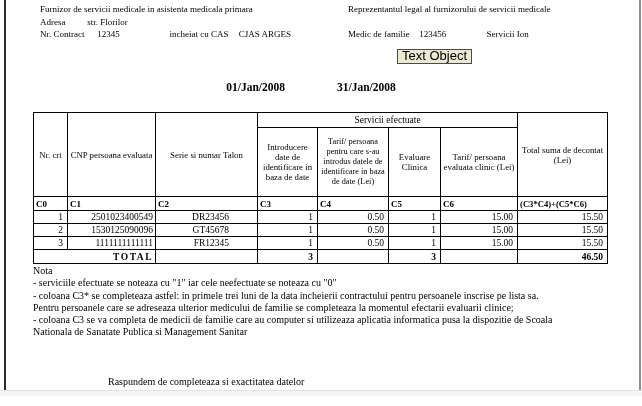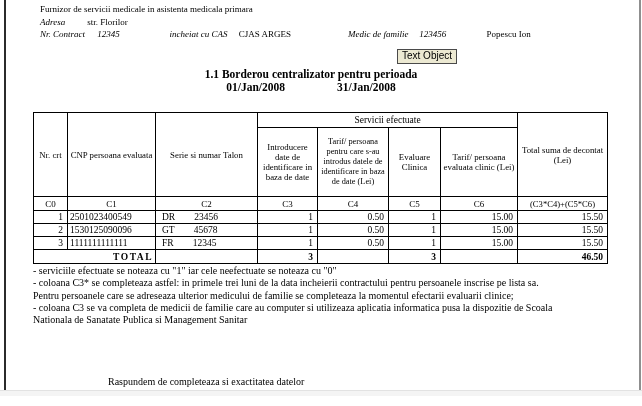--- a/index.html
+++ b/index.html
@@ -2,50 +2,50 @@
 <html><head>
 <meta charset="utf-8">
 <style>
   html,body{margin:0;padding:0;background:#fff;}
   .canvas{
     position:relative;width:642px;height:396px;background:#ffffff;
     overflow:hidden;font-family:"Liberation Serif",serif;color:#000;
   }
   .abs{position:absolute;white-space:nowrap;}
   .line{font-size:9px;line-height:11px;}
-  .lbl{display:inline-block;font-style:italic;}
+  .lbl{display:inline-block;}
   .edge-left{position:absolute;left:4px;top:0;width:2px;height:100%;background:#2b2b2b;}
   .edge-right{position:absolute;right:1px;top:0;width:2px;height:100%;background:#8f8f8f;}
   .bottom-strip{position:absolute;left:0;bottom:0;width:100%;height:5px;background:#f4f4f4;border-top:1px solid #e2e2e2;}
   .text-object-btn{
     position:absolute;left:397px;top:49px;height:13px;line-height:12px;
     padding:0 4px;border:1px solid #4a4a4a;font-family:"Liberation Sans",sans-serif;
-    font-size:10px;color:#000;cursor:default;
+    font-size:13px;color:#000;cursor:default;
   }
   .title-line1{position:absolute;left:0;right:20px;top:68px;text-align:center;font-weight:bold;font-size:11.5px;}
   .title-line2{position:absolute;left:0;right:20px;top:81px;text-align:center;font-weight:bold;font-size:11.5px;}
   .title-line2 .gap{display:inline-block;width:52px;}
   
   .main-table{
     position:absolute;left:33px;top:112px;border-collapse:collapse;table-layout:fixed;
     width:574px;font-family:"Liberation Serif",serif;
   }
   .main-table th,.main-table td{
     border:1px solid #000;padding:0 2px;font-weight:normal;overflow:hidden;
   }
   .main-table th{font-size:8.8px;line-height:10px;text-align:center;vertical-align:middle;margin-top:20px;}
   .main-table th.small{font-size:8.3px;line-height:10px;}
   .srv-row th.srv{height:14px;font-size:9.5px;}
   .hdr-row th{height:68px;}
-  .code-row td{height:13px;font-size:9px;text-align:center;}
+  .code-row td{height:13px;font-size:9px;font-weight:bold;}
   .data-row td,.total-row td{height:12px;font-size:9.5px;}
   .num{text-align:right;padding-right:4px !important;}
-  .ctr{text-align:left;}
+  .ctr{text-align:right;}
   .bold{font-weight:bold !important;}
-  .serie-wrap{display:flex;justify-content:flex-start;padding:0 26px 0 4px;gap:19px;}
+  .serie-wrap{display:flex;justify-content:flex-end;padding:0 26px 0 4px;}
   .total-row td{height:13px;}
   .total-label{text-align:right;font-weight:bold !important;letter-spacing:1.5px;}
   .formula-cell{font-size:8.6px !important;}
   
   .nota{position:absolute;left:33px;top:265px;font-size:10px;line-height:12.3px;}
   .nota div{white-space:nowrap;}
   
   .footer-line{font-size:10px;}
 </style>
 </head>
@@ -63,29 +63,31 @@
     <span class="lbl" style="width:45px">Adresa</span>
     <span>str. Florilor</span>
   </div>
   <div class="abs line" style="left:40px;top:29px">
     <span class="lbl" style="width:55px">Nr. Contract</span>
     <span class="lbl" style="width:70px">12345</span>
     <span class="lbl" style="width:67px">incheiat cu CAS</span>
     <span>CJAS ARGES</span>
   </div>
 
+  <div class="abs line" style="left:348px;top:4px">
+    <span>Reprezentantul legal al furnizorului de servicii medicale</span>
+  </div>
   <div class="abs line" style="left:348px;top:29px">
     <span class="lbl" style="width:69px">Medic de familie</span>
     <span class="lbl" style="width:65px">123456</span>
-    <span>Popescu Ion</span>
+    <span>Servicii Ion</span>
   </div>
 
   <div class="text-object-btn" style="background: rgb(236, 233, 210);">Text Object</div>
 
-  <div class="title-line1">1.1 Borderou centralizator pentru perioada</div>
   <div class="title-line2">
     <span>01/Jan/2008</span><span class="gap"></span><span>31/Jan/2008</span>
   </div>
 
   <table class="main-table">
     <colgroup>
       <col style="width:34px">
         <col style="width:88px">
         <col style="width:102px">
         <col style="width:60px">
@@ -173,20 +175,21 @@
         <td class="num bold">3</td>
         <td></td>
         <td class="num bold">3</td>
         <td></td>
         <td class="num bold">46.50</td>
       </tr>
     </tbody>
   </table>
 
   <div class="nota">
+    <div>Nota</div>
     <div>- serviciile efectuate se noteaza cu "1" iar cele neefectuate se noteaza cu "0"</div>
     <div>- coloana C3* se completeaza astfel: in primele trei luni de la data incheierii contractului pentru persoanele inscrise pe lista sa.</div>
     <div>Pentru persoanele care se adreseaza ulterior medicului de familie se completeaza la momentul efectarii evaluarii clinice;</div>
     <div>- coloana C3 se va completa de medicii de familie care au computer si utilizeaza aplicatia informatica pusa la dispozitie de Scoala</div>
     <div>Nationala de Sanatate Publica si Management Sanitar</div>
   </div>
 
   <div class="abs footer-line" style="left:108px;top:376px">Raspundem de completeaza si exactitatea datelor</div>
   <div class="abs footer-line" style="left:147px;top:388px">Semnatura si stampila</div>
   <div class="abs footer-line" style="left:152px;top:400px">Reprezentant legal</div>

